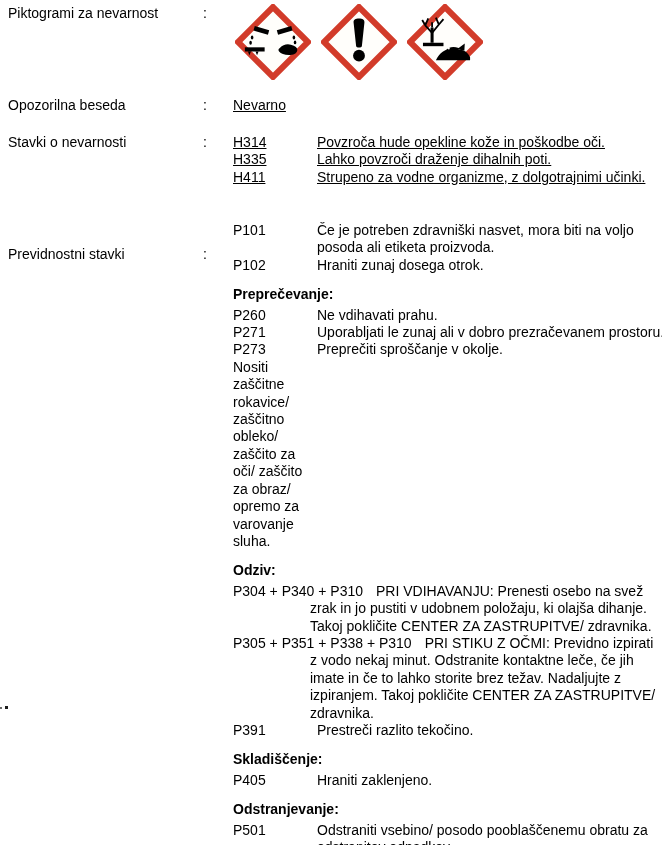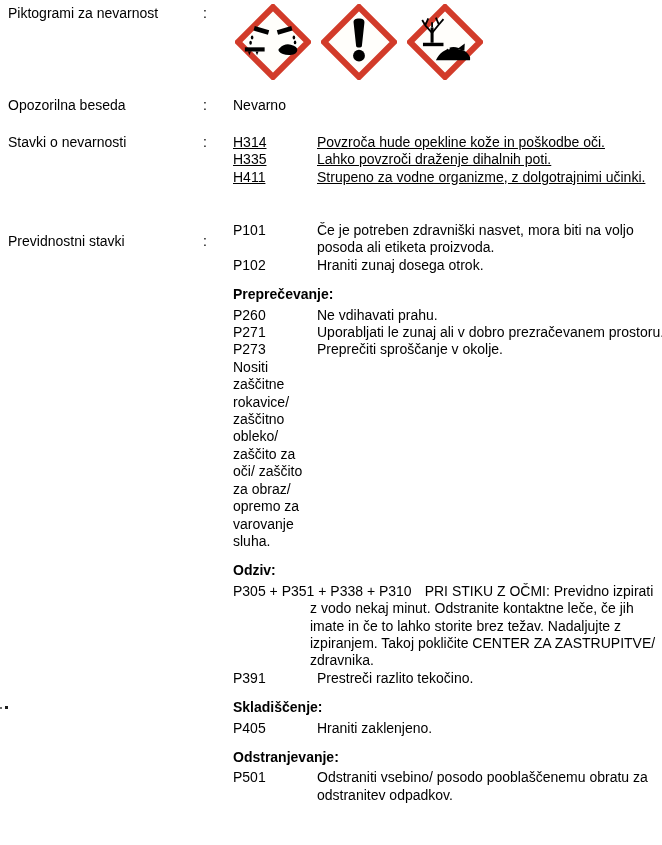--- a/index.html
+++ b/index.html
@@ -10,24 +10,24 @@
     font-family:"Liberation Sans","DejaVu Sans",sans-serif;
     font-size:14px; line-height:17.4px;
   }
   section { position:absolute; left:0; right:0; }
   .lbl   { position:absolute; left:8px;  top:0; white-space:nowrap; }
   .colon { position:absolute; left:203px; top:0; }
   #sec-pictograms { top:5px; }
   #sec-signal     { top:97px; }
   #sec-hazard     { top:134px;text-decoration:underline; }
   #sec-prec       { top:222px; }
-  #sec-prec .lbl, #sec-prec .colon { top:11px; }
+  #sec-prec .lbl, #sec-prec .colon { top:24px; }
   .picto-row { position:absolute; left:235px; top:-1px; display:flex; gap:10px; }
   .picto { width:76px; height:76px; display:block; }
-  .value-signal { position:absolute; left:233px; top:0; }
+  .value-signal { position:absolute; left:233px; top:0;text-decoration:underline; }
   .content { margin-left:233px; width:440px; }
   .stmt-row { display:grid; grid-template-columns:84px 348px; }
   .stmt-row .code { white-space:nowrap; }
   .stmt-combined { width:347px; padding-left:77px; text-indent:-77px; }
   .stmt-combined .txt-inline { margin-left:13px; }
   .group-heading { font-weight:bold; margin:12px 0 3px 0; }
   .artifact { position:absolute; left:0; top:706px; width:9px; height:4px; }
   .artifact::before { content:""; position:absolute; left:0; top:1px; width:2px; height:2px; background:#6a6a6a; }
   .artifact::after  { content:""; position:absolute; left:5px; top:0; width:3px; height:3px; background:#1c1c1c; }
   .picto .sym { fill:#000; }
@@ -121,20 +121,21 @@
         <span class="txt">Uporabljati le zunaj ali v dobro prezračevanem prostoru.</span>
       </div>
       <div class="stmt-row">
         <span class="code">P273</span>
         <span class="txt">Preprečiti sproščanje v okolje.</span>
       </div>
       <div class="stmt-row">
         <span class="txt">Nositi zaščitne rokavice/ zaščitno obleko/ zaščito za oči/ zaščito za obraz/ opremo za varovanje sluha.</span>
       </div>
       <div class="group-heading">Odziv:</div>
+      <div class="stmt-combined"><span class="code-inline">P304 + P340 + P310</span><span class="txt-inline">PRI VDIHAVANJU: Prenesti osebo na svež zrak in jo pustiti v udobnem položaju, ki olajša dihanje. Takoj pokličite CENTER ZA ZASTRUPITVE/ zdravnika.</span></div>
       <div class="stmt-combined"><span class="code-inline">P305 + P351 + P338 + P310</span><span class="txt-inline">PRI STIKU Z OČMI: Previdno izpirati z vodo nekaj minut. Odstranite kontaktne leče, če jih imate in če to lahko storite brez težav. Nadaljujte z izpiranjem. Takoj pokličite CENTER ZA ZASTRUPITVE/ zdravnika.</span></div>
       <div class="stmt-row">
         <span class="code">P391</span>
         <span class="txt">Prestreči razlito tekočino.</span>
       </div>
       <div class="group-heading">Skladiščenje:</div>
       <div class="stmt-row">
         <span class="code">P405</span>
         <span class="txt">Hraniti zaklenjeno.</span>
       </div>

